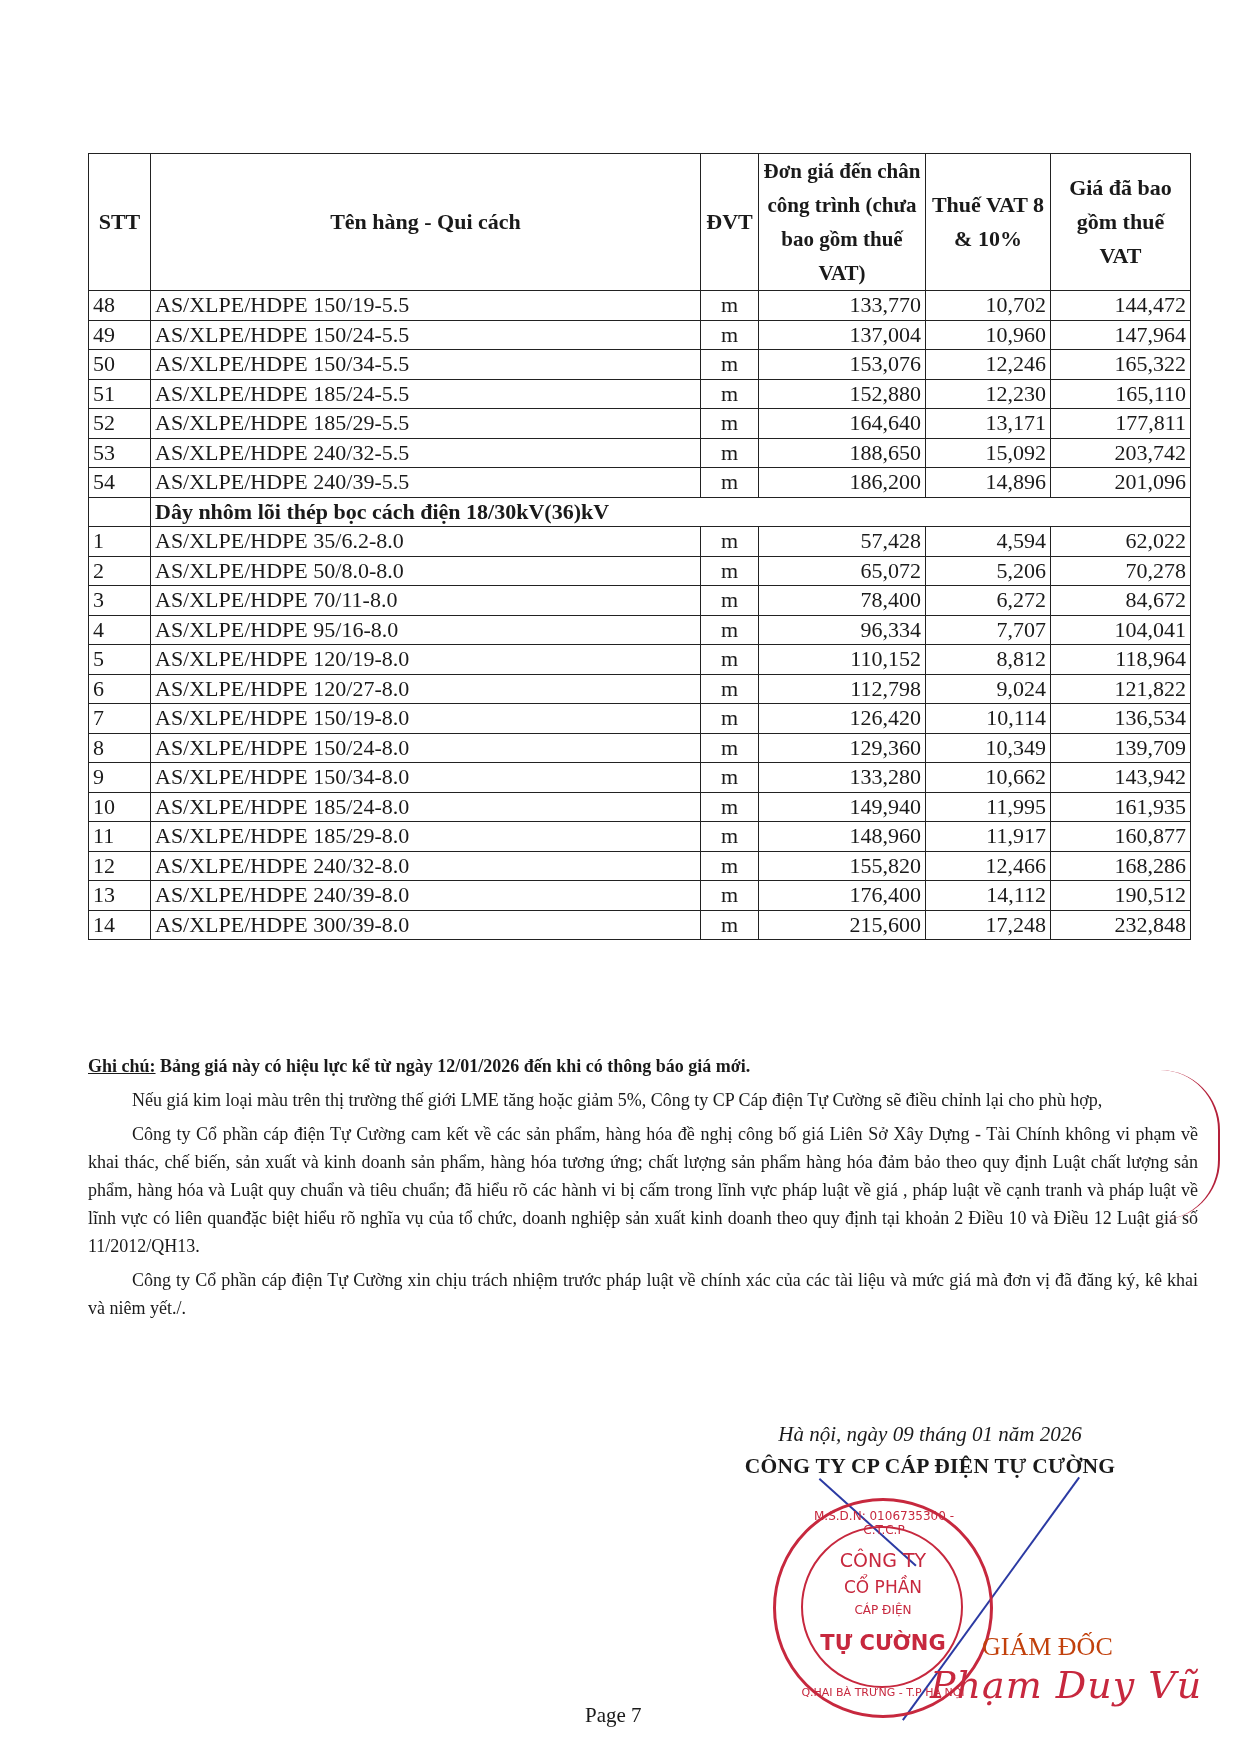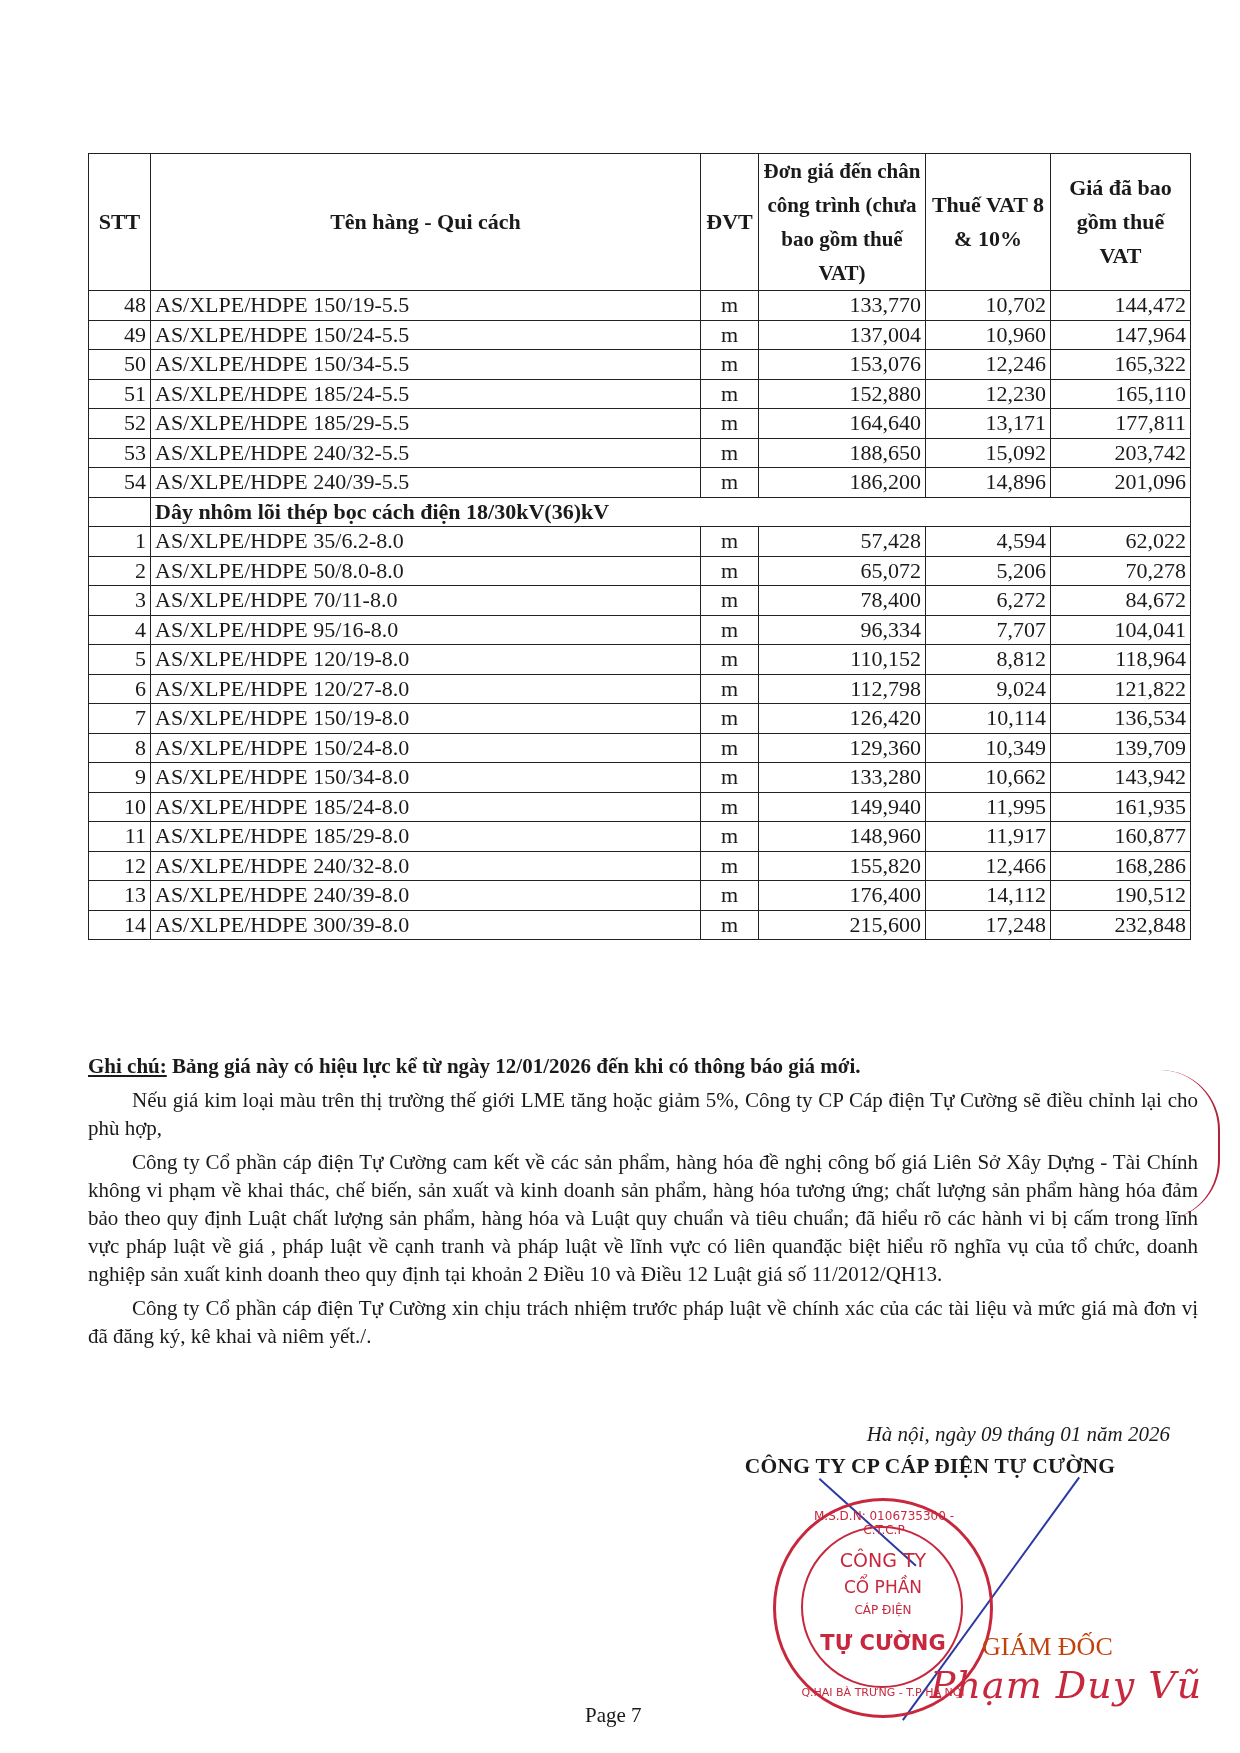--- a/index.html
+++ b/index.html
@@ -1,32 +1,32 @@
 <!DOCTYPE html>
 <html><head>
 <meta charset="utf-8">
 <style>
   html, body { margin:0; padding:0; background:#ffffff; }
   body { width:1240px; height:1753px; position:relative; overflow:hidden; font-family:"Liberation Serif", serif; color:#1a1a1a; }
   #sheet { position:absolute; left:88px; top:153px; width:1102px; border-collapse:collapse; table-layout:fixed; }
   #sheet td, #sheet th { border:1.5px solid #222; padding:0 4px; font-size:22px; height:28.5px; line-height:26px; overflow:hidden; white-space:nowrap; }
   #sheet th { font-weight:bold; height:104px; line-height:34px; white-space:normal; text-align:center; vertical-align:middle; font-size:21px; }
   #sheet th.big { font-size:22px; }
-  td.stt { text-align:right; }
+  td.stt { text-align:left; }
   td.name { text-align:left; padding-left:3px; }
   td.unit { text-align:center; }
   td.num { text-align:right; padding-right:2px; }
   td.section { font-weight:bold; text-align:left; padding-left:5px; font-size:21px; }
-  .notes { position:absolute; left:88px; width:1110px; font-size:21px; line-height:28px; }
+  .notes { position:absolute; left:88px; width:1110px; font-size:18px; line-height:28px; }
   .note-title { top:1052px; font-weight:bold; }
   .note-title u { font-weight:bold; }
   .para { text-indent:44px; margin:0 0 6px 0; text-align:justify; }
   #paras { top:1086px; }
   .signblock { position:absolute; left:690px; width:480px; text-align:center; }
-  .date { top:1422px; font-style:italic; font-size:21px;text-align:right; }
+  .date { top:1422px; font-style:italic; font-size:21px; }
   .company { top:1454px; font-weight:bold; font-size:21.5px; letter-spacing:0.3px; }
   .stamp { position:absolute; left:773px; top:1498px; width:214px; height:214px; border:3px solid #c7283e; border-radius:50%; color:#c7283e; }
   .stamp-inner { position:absolute; left:25px; top:25px; width:158px; height:158px; border:2px solid #c7283e; border-radius:50%; }
   .stamp-line { position:absolute; width:100%; text-align:center; font-family:"DejaVu Sans", sans-serif; color:#c7283e; font-size:20px; left:0; }
   .stamp-ring { position:absolute; font-family:"DejaVu Sans", sans-serif; font-size:12px; color:#c7283e; }
   .director { position:absolute; left:982px; top:1632px; font-size:26px; color:#c2410c; font-family:"Liberation Serif", serif; }
   .signame { position:absolute; left:930px; top:1663px; font-size:38px; color:#c7283e; font-style:italic; font-family:"DejaVu Serif", serif; letter-spacing:1px; }
   .pageno { position:absolute; left:585px; top:1683px; font-size:21px;margin-top:20px; }
   .sigline { position:absolute; background:#2b3aa3; height:2px; transform-origin:0 0; }
   .sidearc { position:absolute; left:1158px; top:1070px; width:60px; height:150px; border-right:2px solid #b4203a; border-radius:0 60px 60px 0; }

